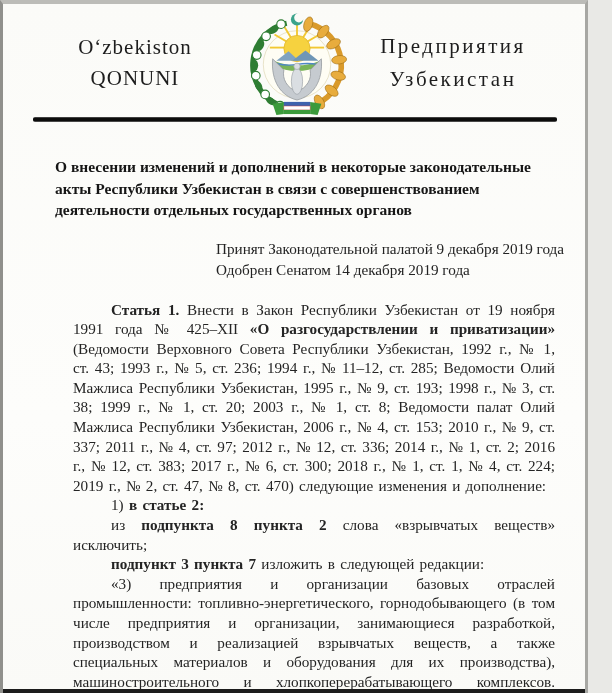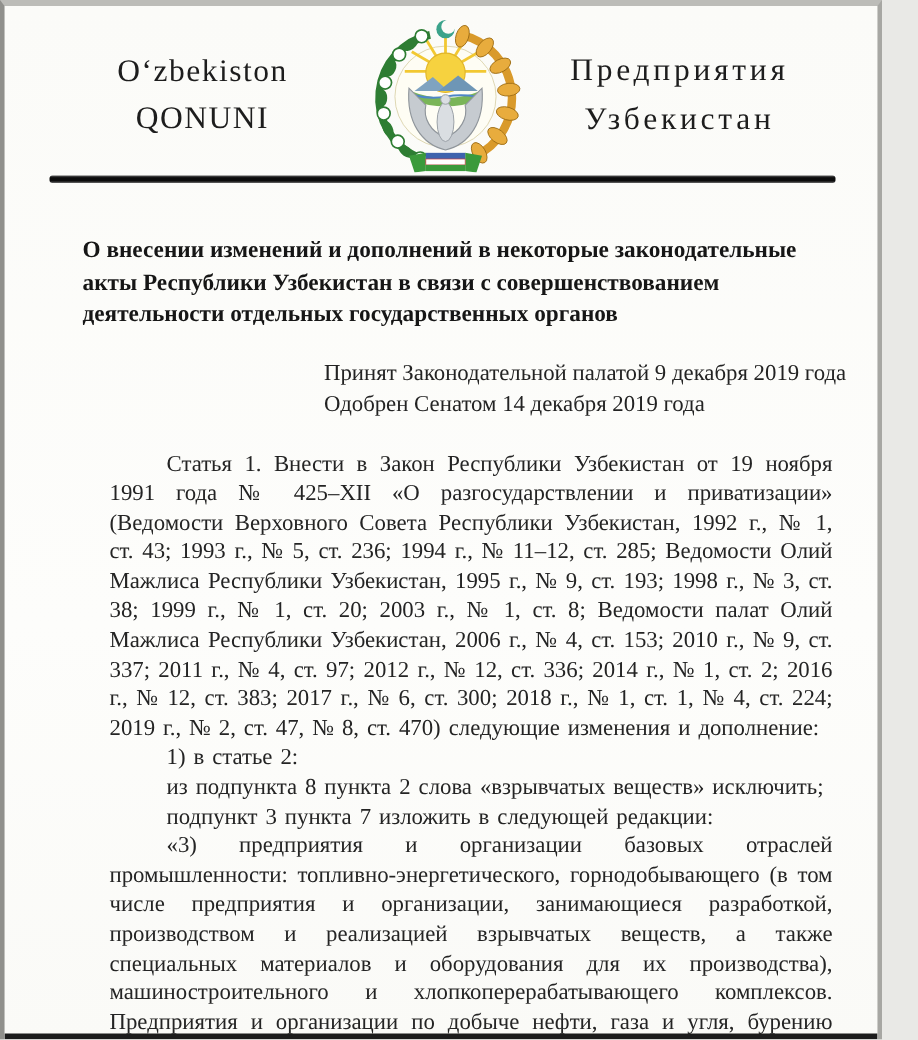--- a/index.html
+++ b/index.html
@@ -62,21 +62,21 @@
   }
   .body-text {
     margin: 19px 30px 0 70px;
     text-align: justify;
     font-size: 15.2px;
     line-height: 19.6px;
     word-spacing: 1.5px;
     color: #242424;
   }
   .para { margin: 0; text-indent: 38px; }
-  .b { font-weight: normal; }
+  .b { font-weight: bold; }
   .bottom-bar {
     position: absolute;
     left: 0; right: 0; bottom: 0;
     height: 4px;
     background: #1c1c1c;
     z-index: 5;
   }
 </style>
 </head>
 <body>

